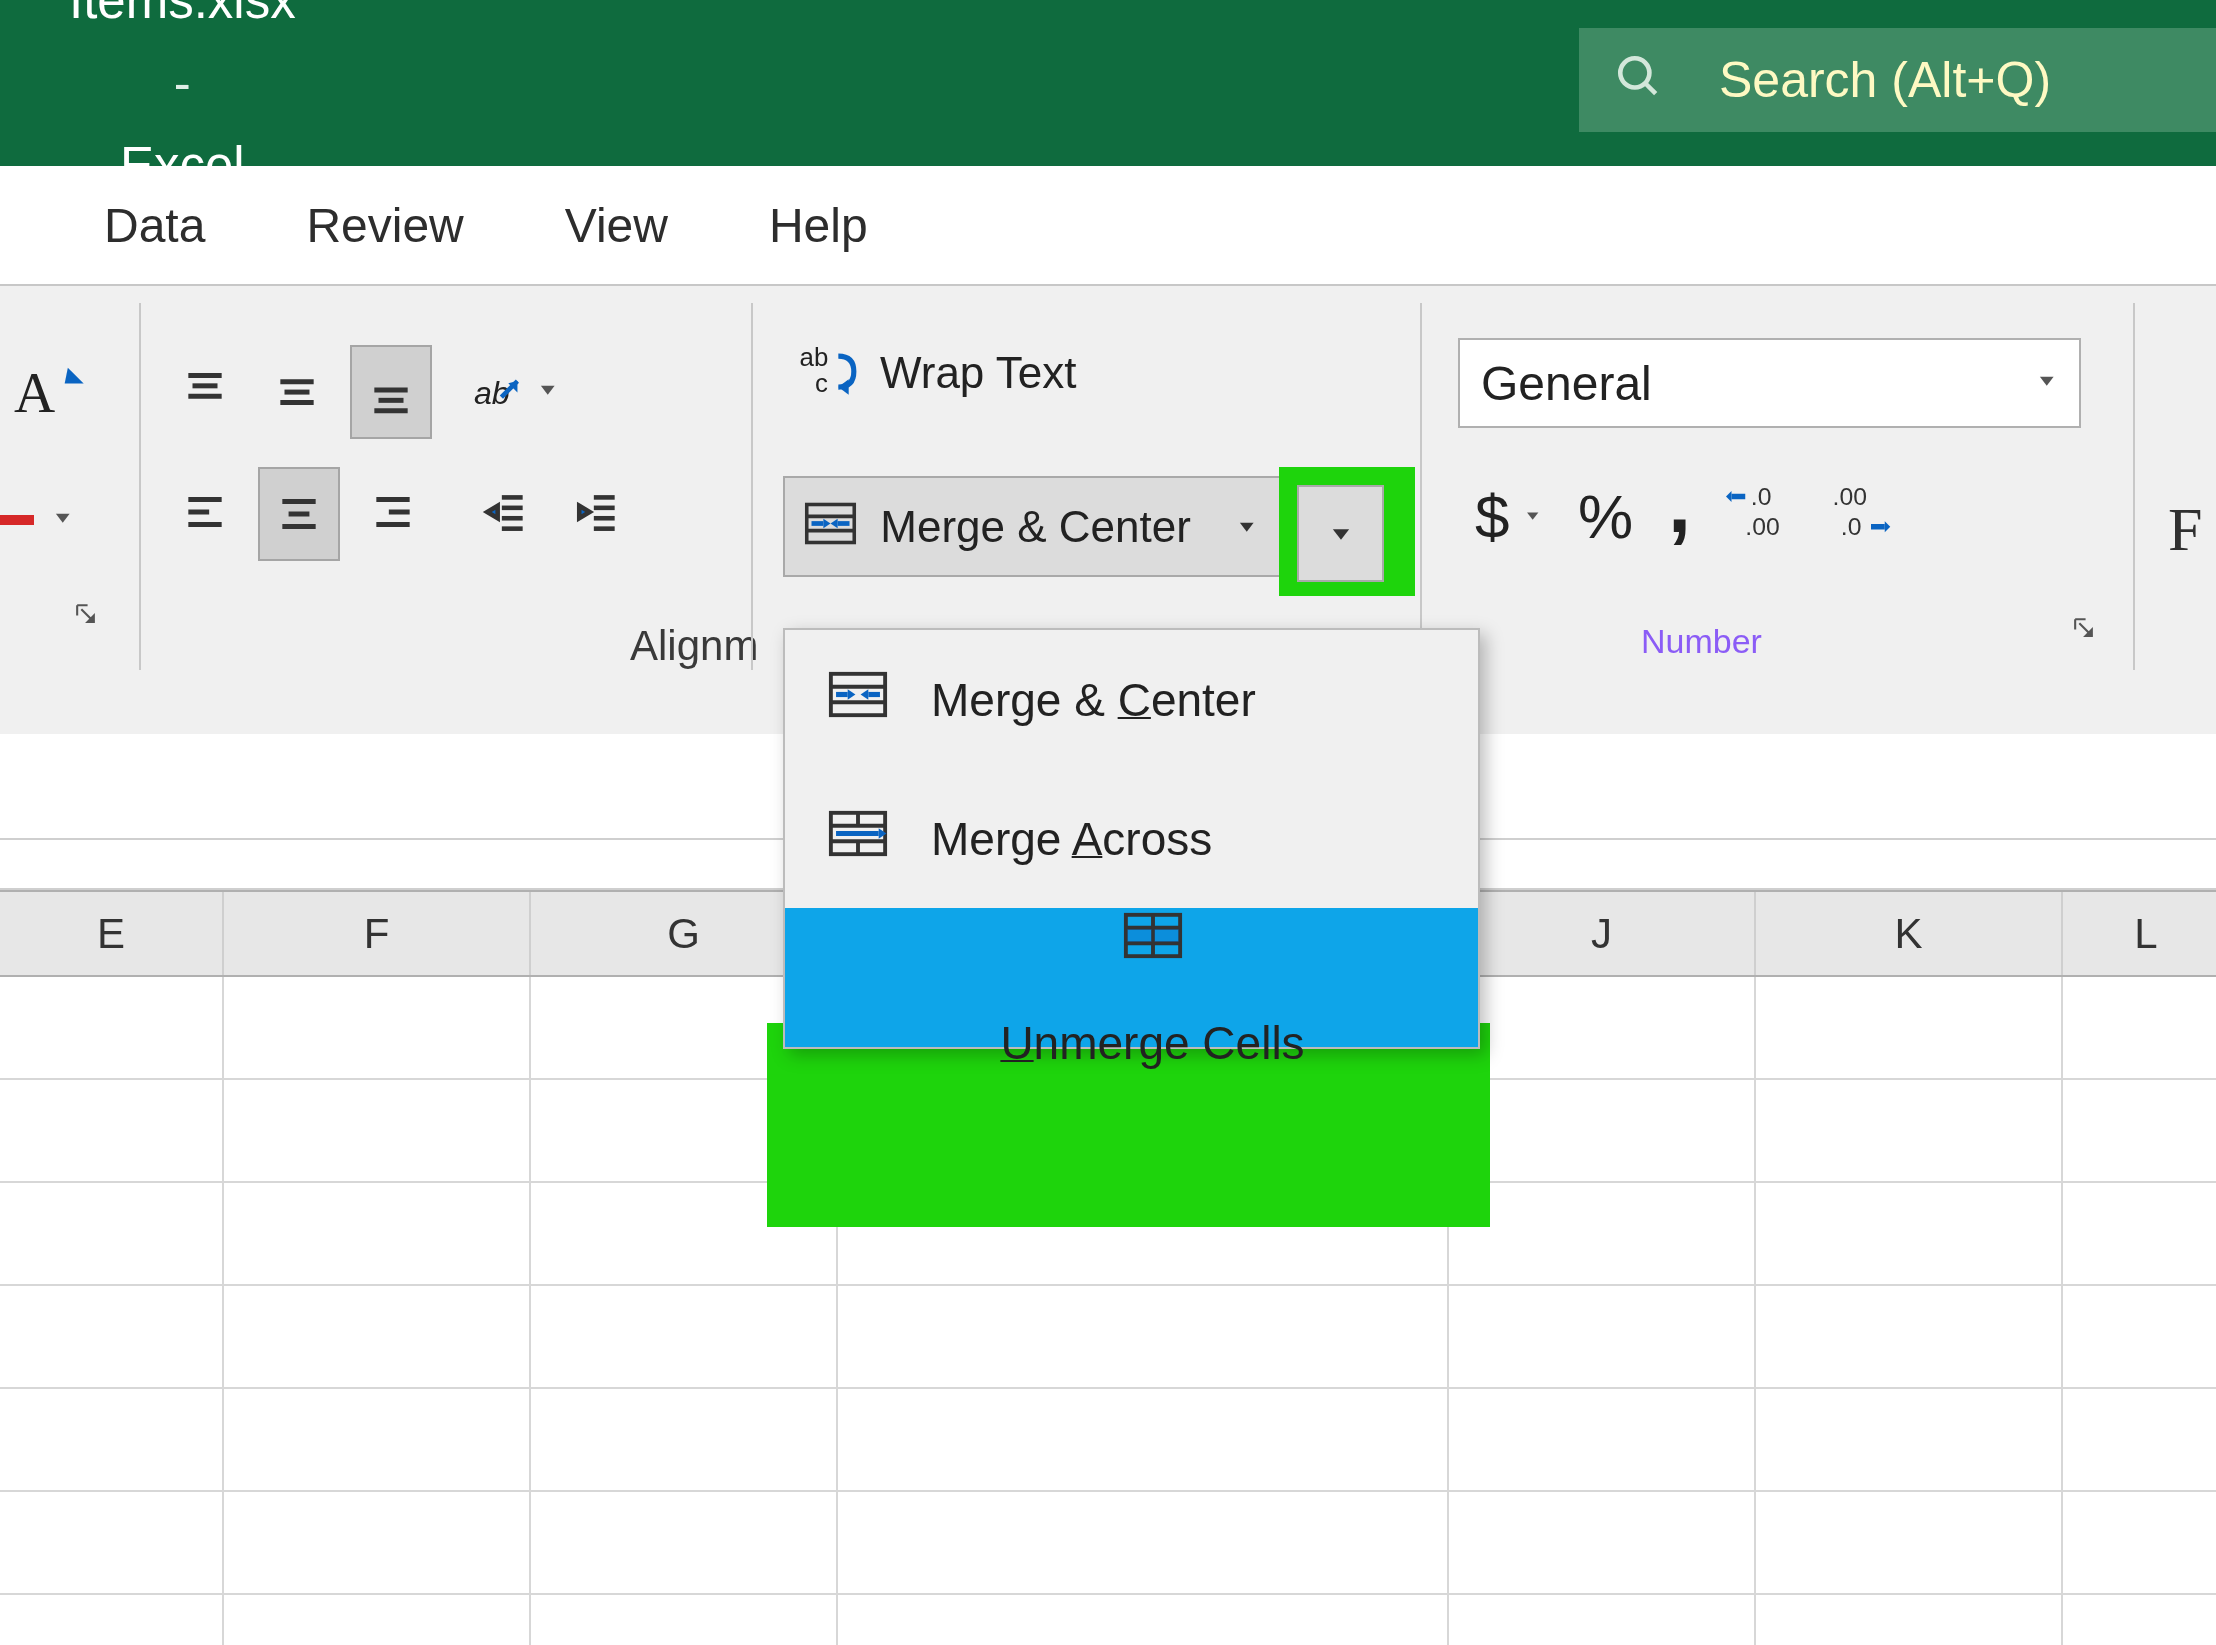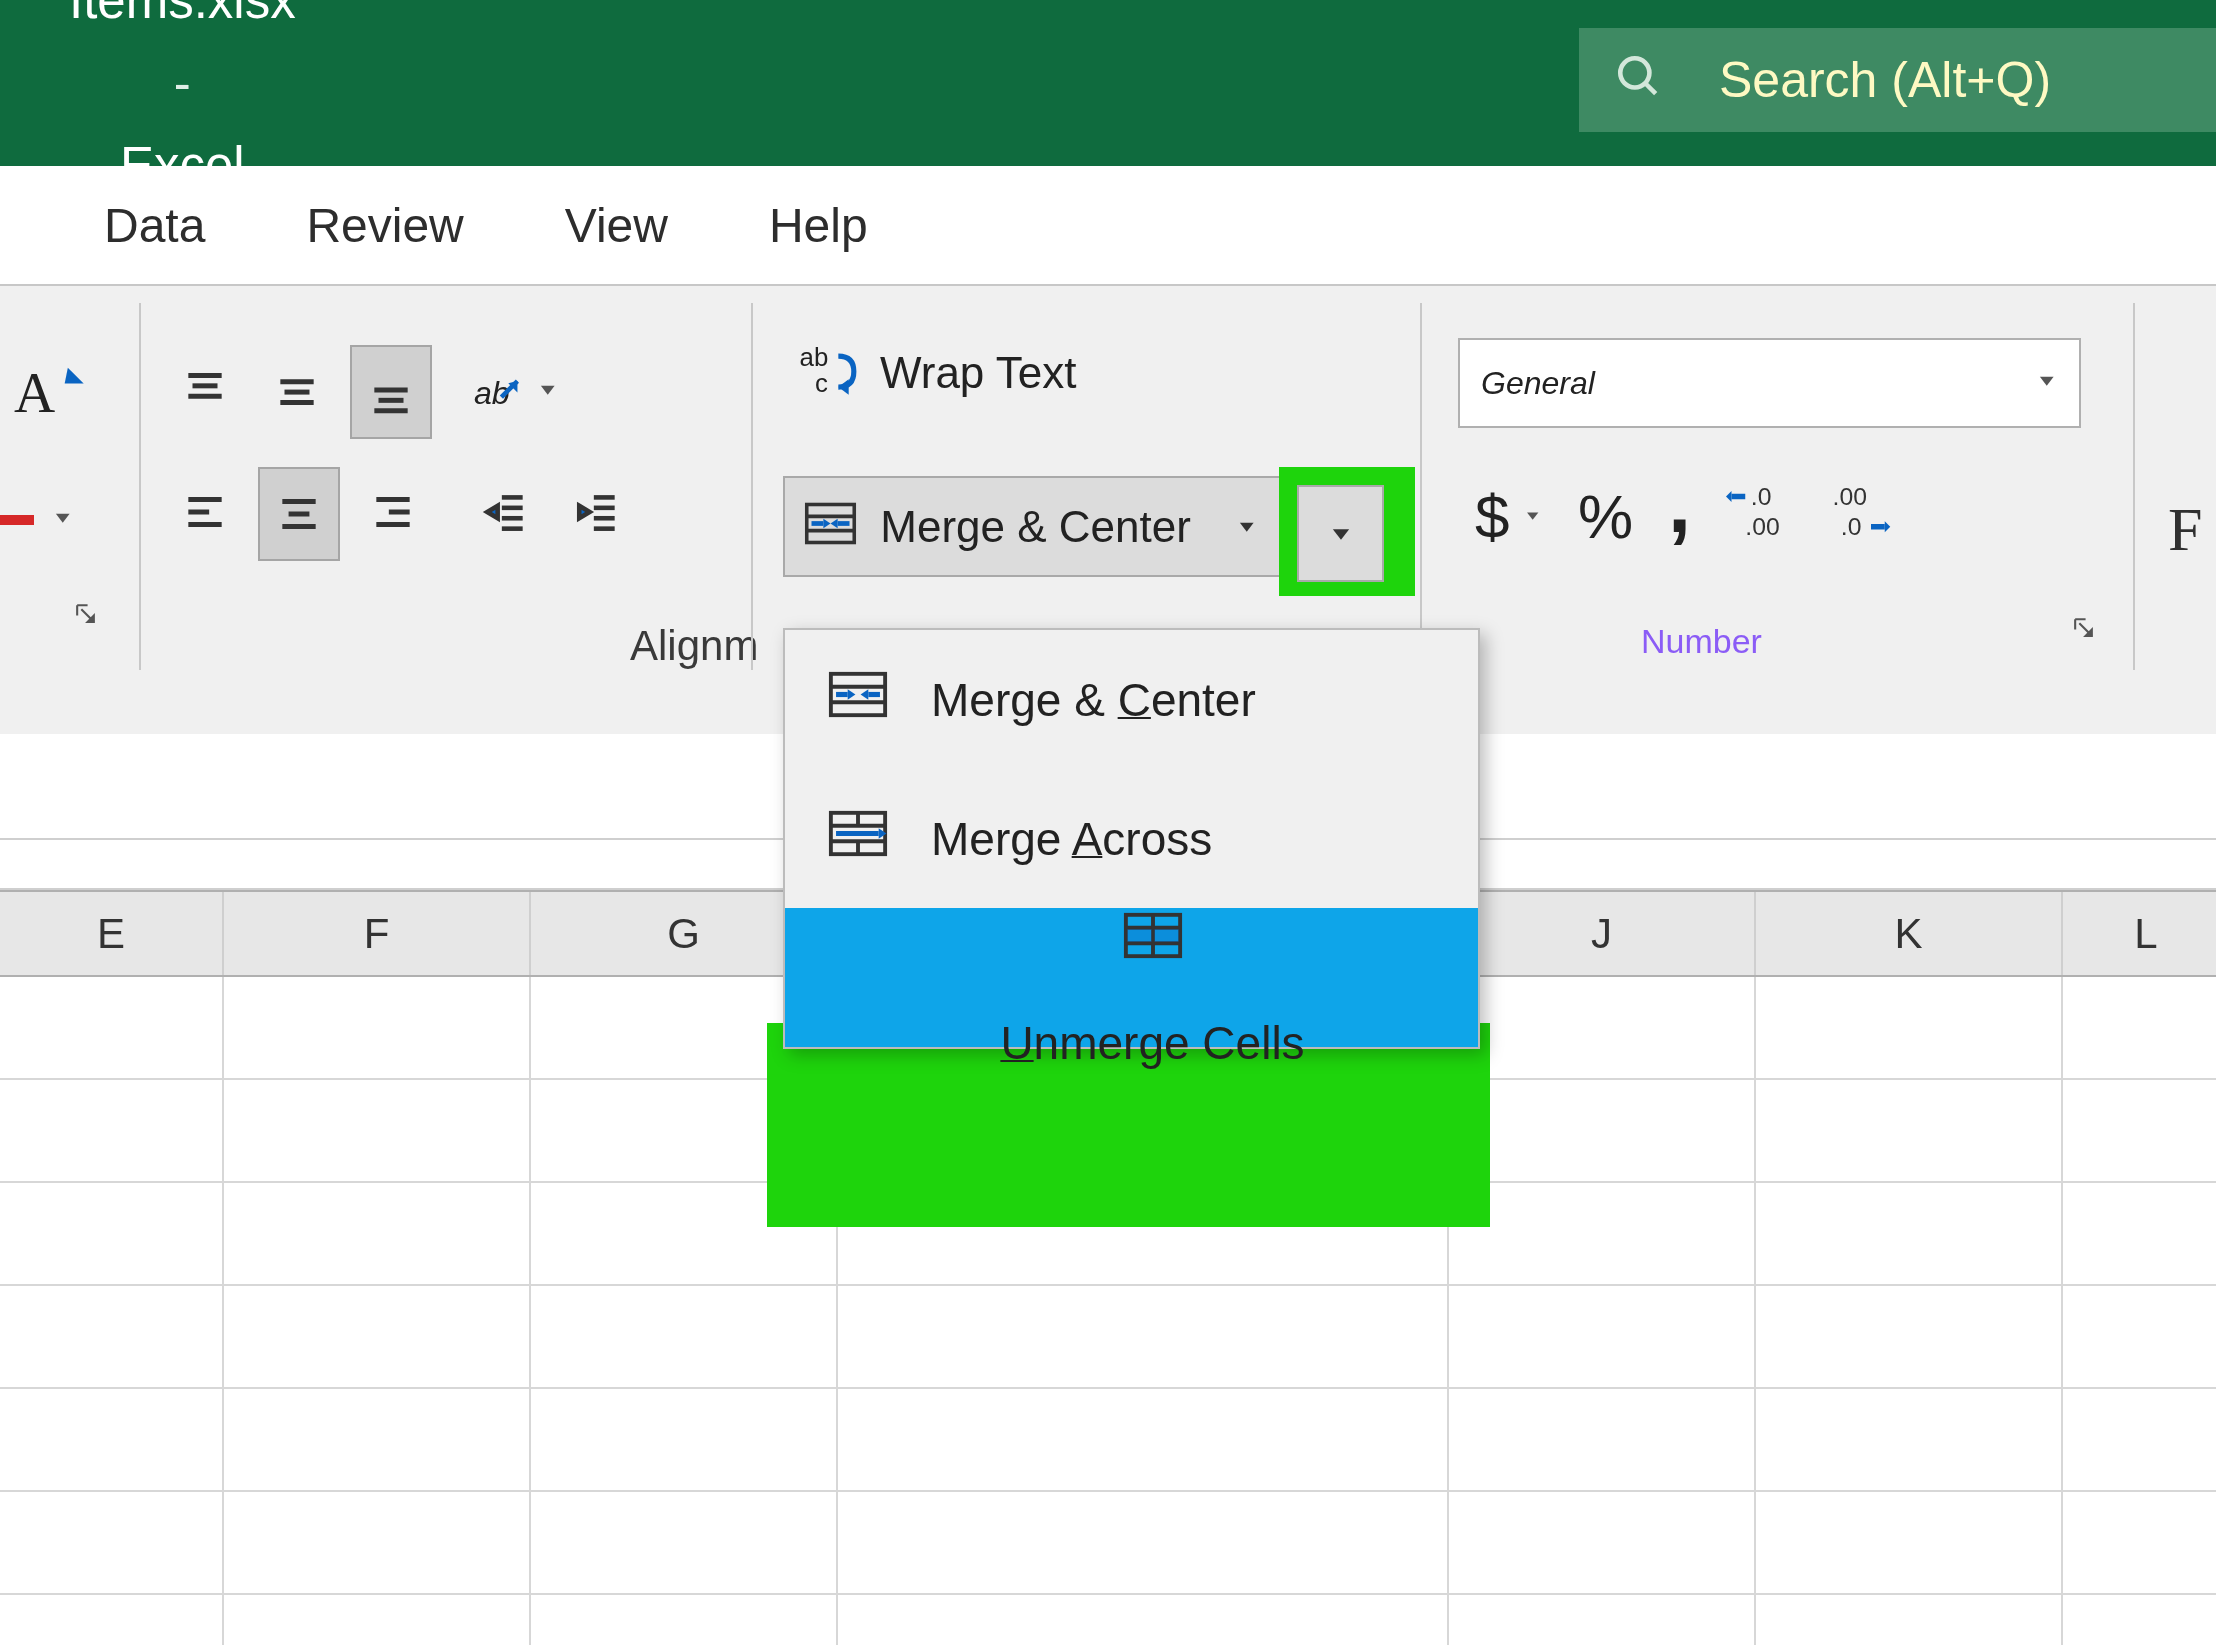--- a/index.html
+++ b/index.html
@@ -153,21 +153,21 @@
   
   .num-format-box {
     position:absolute; left:1458px; top:52px;
     width:623px; height:90px;
     background:#ffffff;
     border:2.8px solid #b0b0b0;
     display:flex; align-items:center;
     padding:0 21px;
     box-sizing:border-box;
   }
-  .num-format-box .val { font-size:32px; flex-grow:1;font-style:italic;}
+  .num-format-box .val { font-size:48px; flex-grow:1;}
   .num-buttons { position:absolute; left:1475px; top:194px; display:flex; align-items:center; gap:35px;}
   .num-buttons .pair { display:flex; align-items:center; gap:14px;}
   .num-label { position:absolute; left:1641px; top:336px; font-size:34px; color:#8b5cf6;text-align:center;}
   .num-launcher { position:absolute; left:2071px; top:329px;}
   .group-sep4 { position:absolute; left:2133px; top:17.3px; width:2.1px; height:367px; background:#c8c8c8;}
   .letterF { position:absolute; left:2168px; top:208px; font-size:62px; color:#303030; font-family: "Times New Roman", serif;}
   
   
   .dropdown {
     position:absolute;

